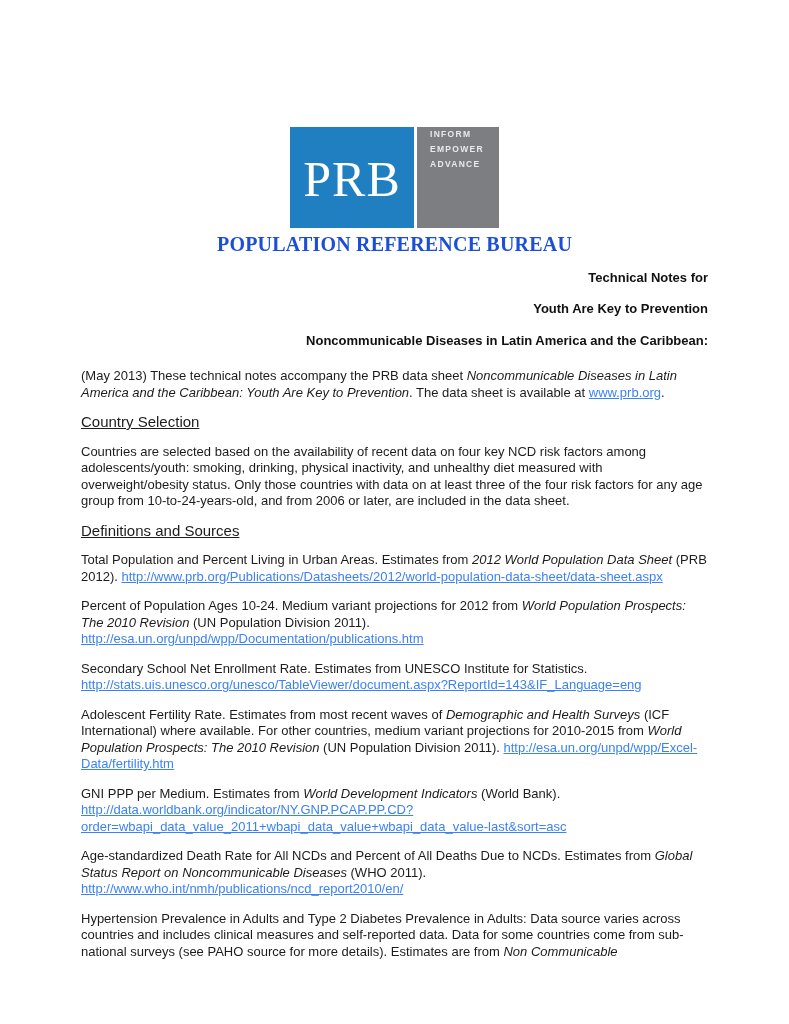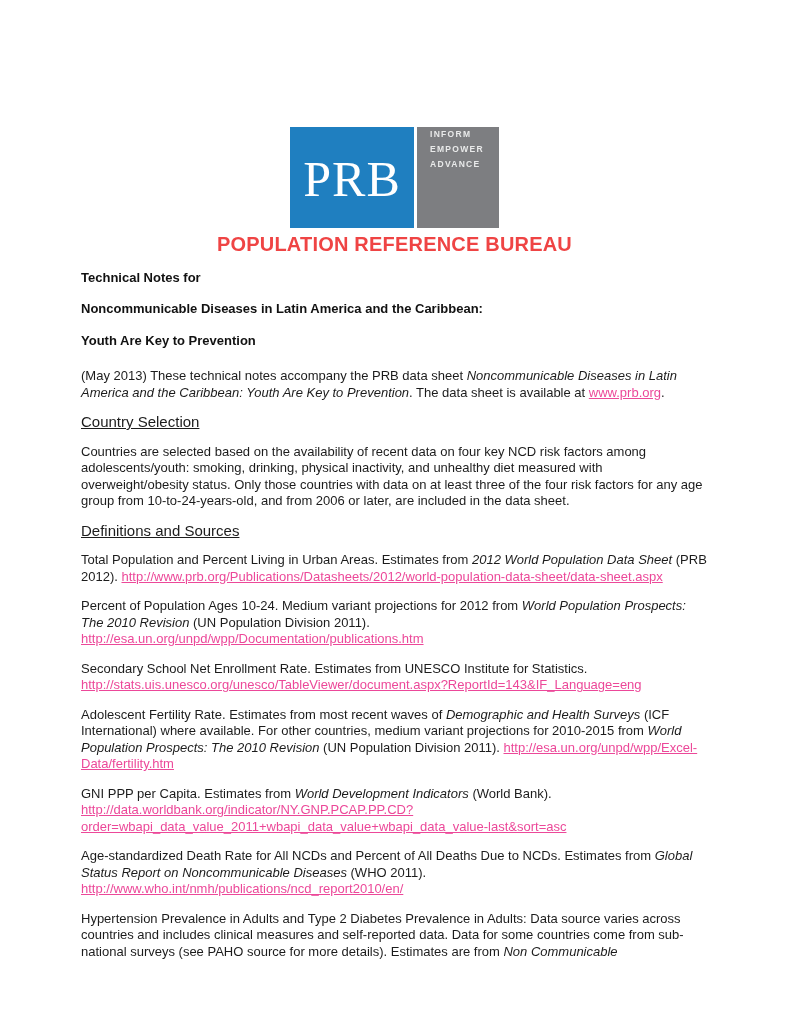--- a/index.html
+++ b/index.html
@@ -50,24 +50,25 @@
     letter-spacing:1.3px;
     line-height:15px;
   }
   
   h1.doc-title{
     font-size:20px;
     font-weight:bold;
     text-align:center;
     letter-spacing:0.2px;
     margin:0 0 17px 0;
-    color:#ef4444;
+    color:#1d4ed8;
+    font-family:Liberation Serif, serif;
   }
   .subtitle{
-    text-align:left;
+    text-align:right;
     font-weight:bold;
     margin:0 0 15px 0;
     color:#111;
   }
   .subtitle-block{margin-bottom:19px;}
   h2.section-heading{
     font-size:15px;
     font-weight:normal;
     text-decoration:underline;
     margin:0 0 13px 0;
@@ -75,21 +76,21 @@
   }
   
   p.para{
     margin:0 0 13px 0;
     overflow-wrap:break-word;
     word-wrap:break-word;
   }
   .b{font-weight:normal;}
   .i{font-style:italic;}
   a.link{
-    color:#ec4899;
+    color:#3b82f6;
     cursor:pointer;
   }
 </style>
 </head>
 <body>
 
 <div class="page">
 
   <header class="logo">
     <div class="logo-blue" style="background: rgb(31, 127, 192);">
@@ -99,33 +100,33 @@
       <span class="tag">INFORM</span>
       <span class="tag">EMPOWER</span>
       <span class="tag">ADVANCE</span>
     </div>
   </header>
 
   <h1 class="doc-title">POPULATION REFERENCE BUREAU</h1>
 
   <div class="subtitle-block">
     <div class="subtitle">Technical Notes for</div>
+    <div class="subtitle">Youth Are Key to Prevention</div>
     <div class="subtitle">Noncommunicable Diseases in Latin America and the Caribbean:</div>
-    <div class="subtitle">Youth Are Key to Prevention</div>
   </div>
 
   <p class="para"><span>(May 2013) These technical notes accompany the PRB data sheet </span><span class="i">Noncommunicable Diseases in Latin America and the Caribbean: Youth Are Key to Prevention</span><span>. The data sheet is available at </span><a href="#" class="link">www.prb.org</a><span>.</span></p>
 
   <h2 class="section-heading">Country Selection</h2>
 
   <p class="para">Countries are selected based on the availability of recent data on four key NCD risk factors among adolescents/youth: smoking, drinking, physical inactivity, and unhealthy diet measured with overweight/obesity status. Only those countries with data on at least three of the four risk factors for any age group from 10-to-24-years-old, and from 2006 or later, are included in the data sheet.</p>
 
   <h2 class="section-heading">Definitions and Sources</h2>
 
   <p class="para"><span class="b">Total Population and Percent Living in Urban Areas.</span><span> Estimates from </span><span class="i">2012 World Population Data Sheet</span><span> (PRB 2012). </span><a href="#" class="link">http://www.prb.org/Publications/Datasheets/2012/world-population-data-sheet/data-sheet.aspx</a></p>
   <p class="para"><span class="b">Percent of Population Ages 10-24.</span><span> Medium variant projections for 2012 from </span><span class="i">World Population Prospects: The 2010 Revision</span><span> (UN Population Division 2011). </span><a href="#" class="link">http://esa.un.org/unpd/wpp/Documentation/publications.htm</a></p>
   <p class="para"><span class="b">Secondary School Net Enrollment Rate.</span><span> Estimates from UNESCO Institute for Statistics. </span><a href="#" class="link">http://stats.uis.unesco.org/unesco/TableViewer/document.aspx?ReportId=143&amp;IF_Language=eng</a></p>
   <p class="para"><span class="b">Adolescent Fertility Rate.</span><span> Estimates from most recent waves of </span><span class="i">Demographic and Health Surveys</span><span> (ICF International) where available. For other countries, medium variant projections for 2010-2015 from </span><span class="i">World Population Prospects: The 2010 Revision</span><span> (UN Population Division 2011). </span><a href="#" class="link">http://esa.un.org/unpd/wpp/Excel-Data/fertility.htm</a></p>
-  <p class="para"><span class="b">GNI PPP per Capita.</span><span> Estimates from </span><span class="i">World Development Indicators</span><span> (World Bank). </span><a href="#" class="link">http://data.worldbank.org/indicator/NY.GNP.PCAP.PP.CD?order=wbapi_data_value_2011+wbapi_data_value+wbapi_data_value-last&amp;sort=asc</a></p>
+  <p class="para"><span class="b">GNI PPP per Medium.</span><span> Estimates from </span><span class="i">World Development Indicators</span><span> (World Bank). </span><a href="#" class="link">http://data.worldbank.org/indicator/NY.GNP.PCAP.PP.CD?order=wbapi_data_value_2011+wbapi_data_value+wbapi_data_value-last&amp;sort=asc</a></p>
   <p class="para"><span class="b">Age-standardized Death Rate for All NCDs and Percent of All Deaths Due to NCDs.</span><span> Estimates from </span><span class="i">Global Status Report on Noncommunicable Diseases</span><span> (WHO 2011). </span><a href="#" class="link">http://www.who.int/nmh/publications/ncd_report2010/en/</a></p>
   <p class="para"><span class="b">Hypertension Prevalence in Adults and Type 2 Diabetes Prevalence in Adults:</span><span> Data source varies across countries and includes clinical measures and self-reported data. Data for some countries come from sub-national surveys (see PAHO source for more details). Estimates are from </span><span class="i">Non Communicable</span></p>
 
 </div>
 
 </body></html>

